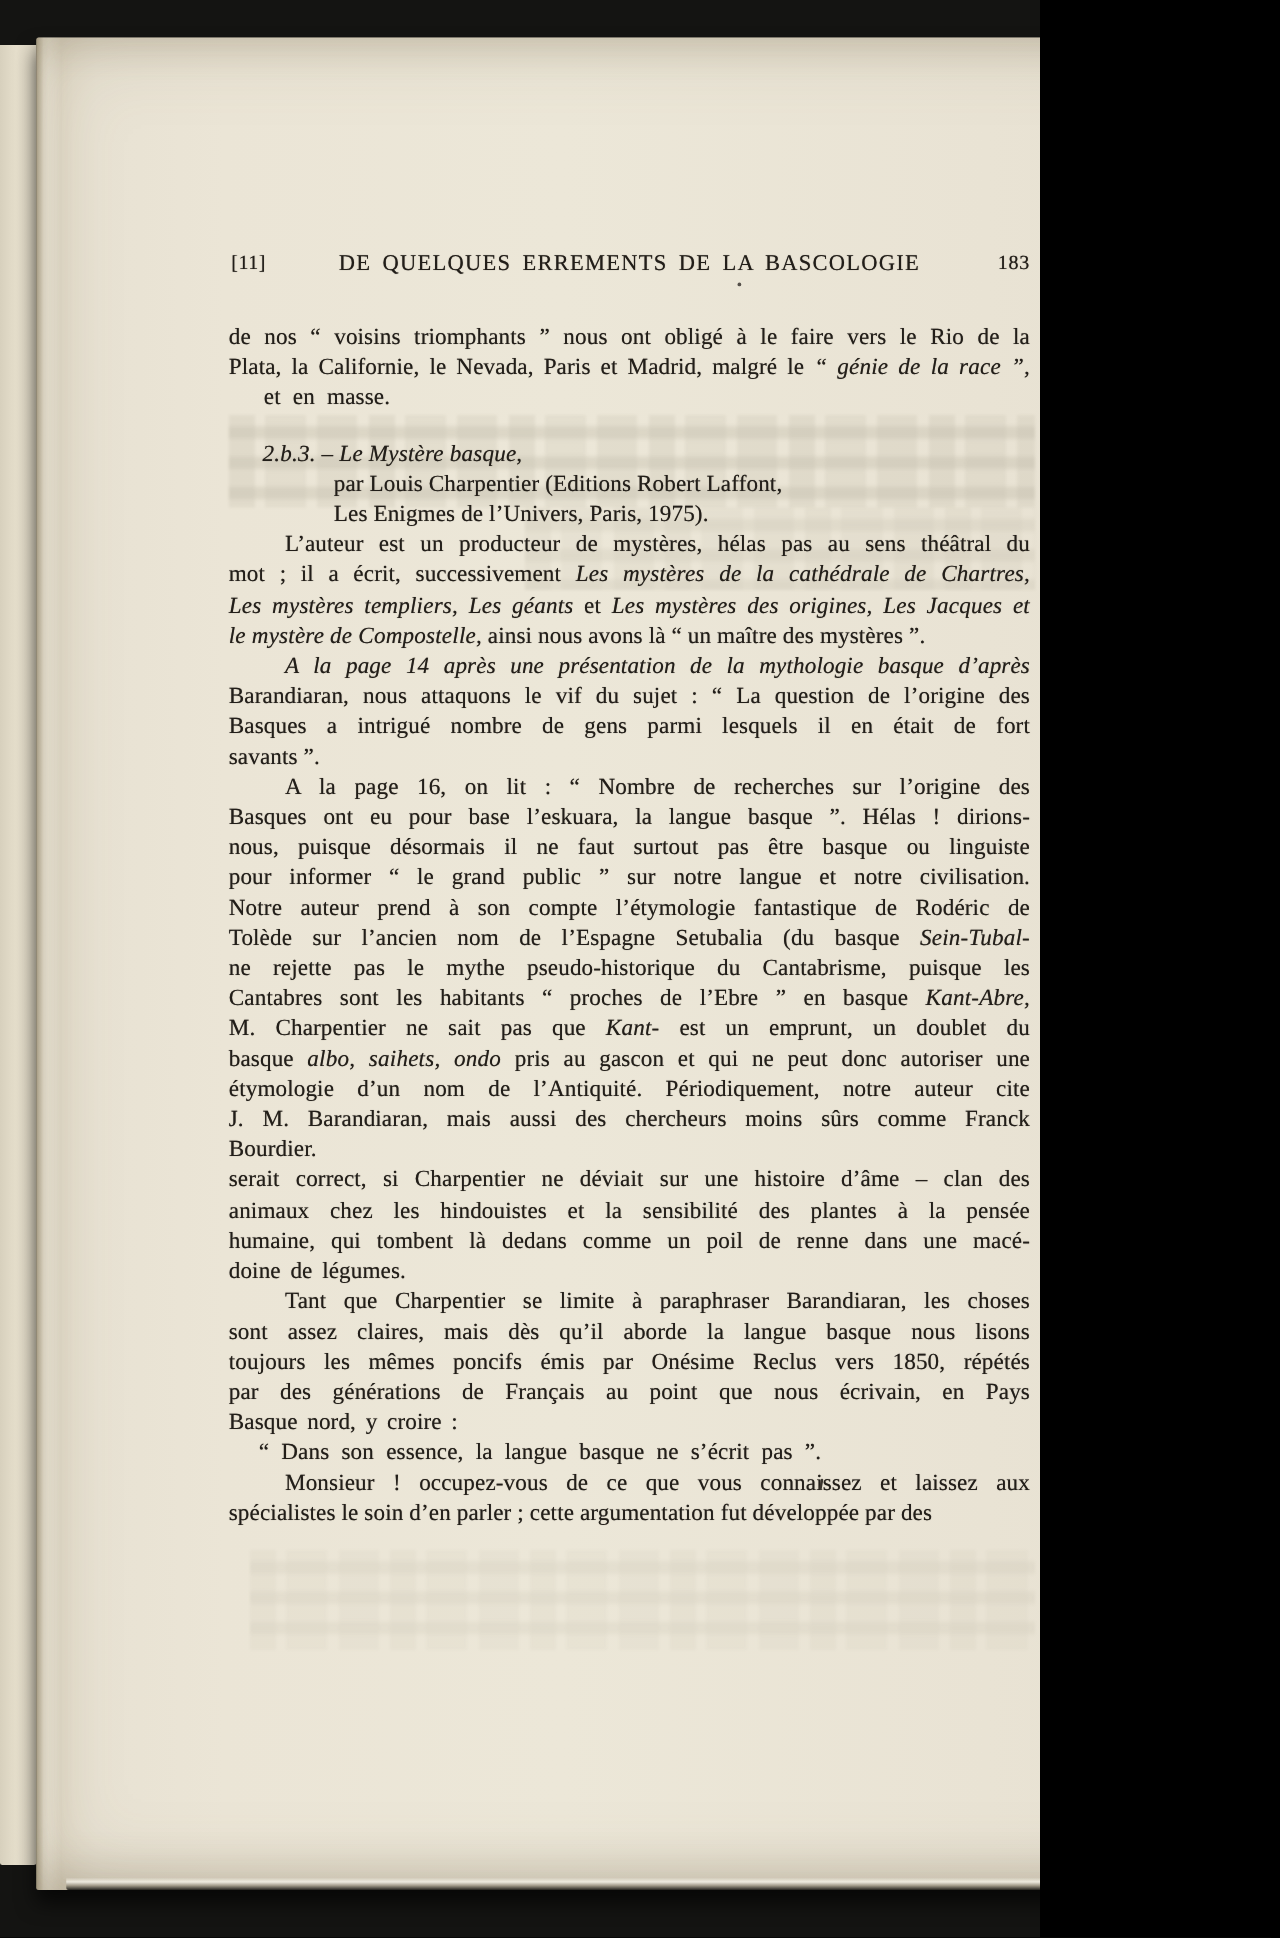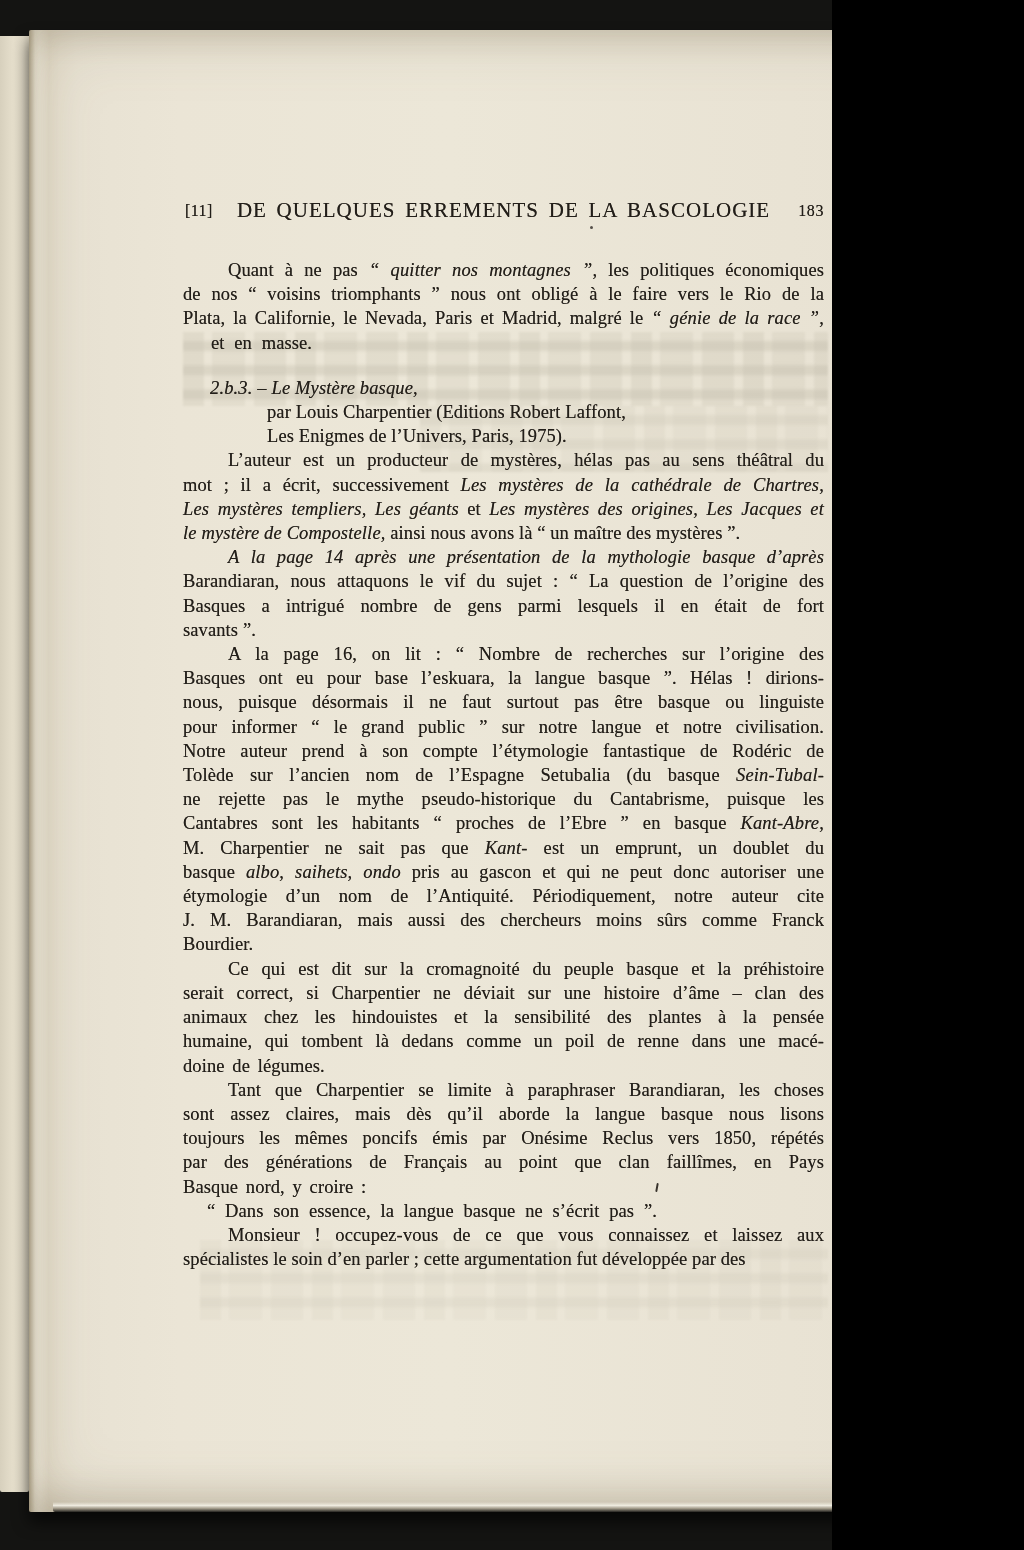--- a/index.html
+++ b/index.html
@@ -53,21 +53,21 @@
     border-radius:0 0 4px 2px;
   }
   .running-head{
     position:absolute;left:183px;top:200px;width:641px;height:22px;
     color:var(--ink);font-size:16px;line-height:20px;
     text-shadow:0 0 .6px rgba(45,40,33,.75);
   }
   .running-head .section-ref{position:absolute;left:2px;top:1px;letter-spacing:.4px;}
   .running-head .title{
     position:absolute;left:0;right:0;top:0;text-align:center;
-    font-size:21px;letter-spacing:1px;word-spacing:3.5px;
+    font-size:18px;letter-spacing:1px;word-spacing:3.5px;
   }
   .running-head .page-number{position:absolute;right:0;top:1px;letter-spacing:.6px;margin-left:28px;}
   .text-column{
     position:absolute;left:183px;top:258px;width:641px;
     color:var(--ink);font-size:18.5px;letter-spacing:.1px;
     text-shadow:0 0 .6px rgba(45,40,33,.7);
   }
   .block{margin:0;}
   .block.ref{margin-top:21px;}
   .line{
@@ -113,21 +113,20 @@
   <div class="ghost ghost-3"></div>
 
   <header class="running-head">
     <span class="section-ref">[11]</span>
     <span class="title">DE QUELQUES ERREMENTS DE LA BASCOLOGIE</span>
     <span class="page-number">183</span>
   </header>
 
   <main class="text-column" id="text-column">
       <div class="block para">
-        <div class="line" style="padding-left: 45px;"><span>Quant à ne pas </span><i>“ quitter nos montagnes ”,</i><span> les politiques économiques</span></div>
         <div class="line"><span>de nos “ voisins triomphants ” nous ont obligé à le faire vers le Rio de la</span></div>
         <div class="line"><span>Plata, la Californie, le Nevada, Paris et Madrid, malgré le </span><i>“ génie de la race ”,</i></div>
         <div class="line last" style="word-spacing: 5px; margin-left: 28px;"><span>et en masse.</span></div>
       </div>
       <div class="block ref">
         <div class="line last" style="padding-left: 27px;"><i>2.b.3. – Le Mystère basque,</i></div>
         <div class="line last" style="padding-left: 84px;"><span>par Louis Charpentier (Editions Robert Laffont,</span></div>
         <div class="line last" style="padding-left: 84px;"><span>Les Enigmes de l’Univers, Paris, 1975).</span></div>
       </div>
       <div class="block para">
@@ -151,31 +150,30 @@
         <div class="line"><span>Tolède sur l’ancien nom de l’Espagne Setubalia (du basque </span><i>Sein-Tubal-</i></div>
         <div class="line"><span>ne rejette pas le mythe pseudo-historique du Cantabrisme, puisque les</span></div>
         <div class="line"><span>Cantabres sont les habitants “ proches de l’Ebre ” en basque </span><i>Kant-Abre,</i></div>
         <div class="line"><span>M. Charpentier ne sait pas que </span><i>Kant-</i><span> est un emprunt, un doublet du</span></div>
         <div class="line"><span>basque </span><i>albo, saihets, ondo</i><span> pris au gascon et qui ne peut donc autoriser une</span></div>
         <div class="line"><span>étymologie d’un nom de l’Antiquité. Périodiquement, notre auteur cite</span></div>
         <div class="line"><span>J. M. Barandiaran, mais aussi des chercheurs moins sûrs comme Franck</span></div>
         <div class="line last"><span>Bourdier.</span></div>
       </div>
       <div class="block para">
-        <div class="line" style="padding-left: 45px;"><span>Ce qui est dit sur la cromagnoité du peuple basque et la préhistoire</span></div>
         <div class="line"><span>serait correct, si Charpentier ne déviait sur une histoire d’âme – clan des</span></div>
         <div class="line"><span>animaux chez les hindouistes et la sensibilité des plantes à la pensée</span></div>
         <div class="line"><span>humaine, qui tombent là dedans comme un poil de renne dans une macé-</span></div>
         <div class="line last" style="word-spacing: 3px;"><span>doine de légumes.</span></div>
       </div>
       <div class="block para">
         <div class="line" style="padding-left: 45px;"><span>Tant que Charpentier se limite à paraphraser Barandiaran, les choses</span></div>
         <div class="line"><span>sont assez claires, mais dès qu’il aborde la langue basque nous lisons</span></div>
         <div class="line"><span>toujours les mêmes poncifs émis par Onésime Reclus vers 1850, répétés</span></div>
-        <div class="line"><span>par des générations de Français au point que clan faillîmes, en Pays</span></div>
+        <div class="line"><span>par des générations de Français au point que nous écrivain, en Pays</span></div>
         <div class="line last" style="word-spacing: 3px;"><span>Basque nord, y croire :</span></div>
       </div>
       <div class="block para">
         <div class="line last" style="padding-left: 24px; word-spacing: 5px;"><span>“ Dans son essence, la langue basque ne s’écrit pas ”.</span></div>
       </div>
       <div class="block para">
         <div class="line" style="padding-left: 45px;"><span>Monsieur ! occupez-vous de ce que vous connaissez et laissez aux</span></div>
         <div class="line last"><span>spécialistes le soin d’en parler ; cette argumentation fut développée par des</span></div>
       </div>
     </main>

